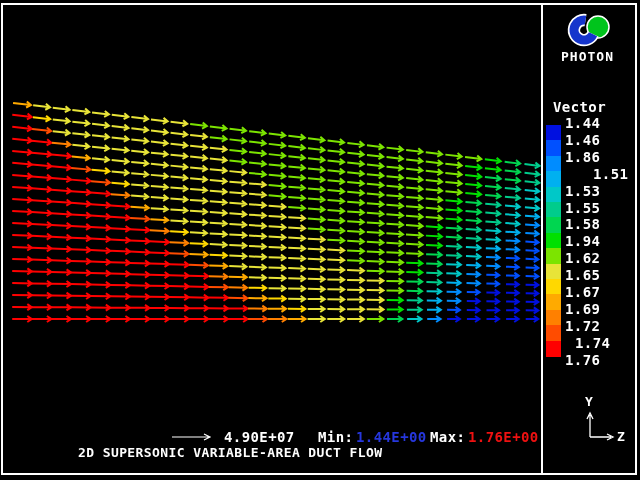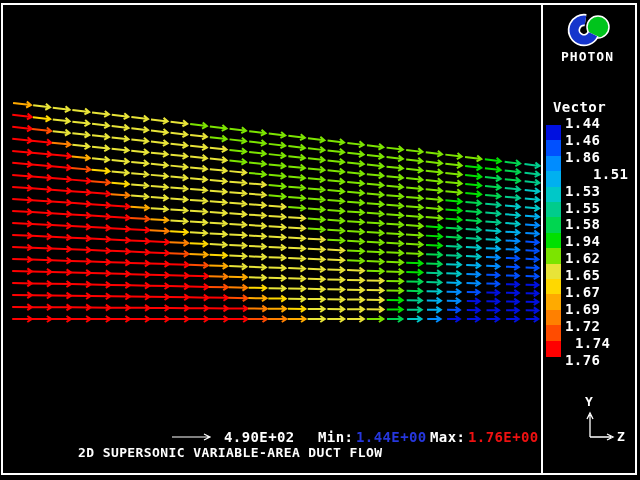--- a/index.html
+++ b/index.html
@@ -583,21 +583,21 @@
       <div class="legend-swatch" style="left: 546px; top: 294.4px; background: rgb(255, 170, 0);"></div>
       <div class="legend-label" style="left: 565px; top: 301.9px;">1.69</div>
       <div class="legend-swatch" style="left: 546px; top: 309.8px; background: rgb(255, 128, 0);"></div>
       <div class="legend-label" style="left: 565px; top: 318.8px;">1.72</div>
       <div class="legend-swatch" style="left: 546px; top: 325.2px; background: rgb(255, 76, 0);"></div>
       <div class="legend-label" style="left: 575px; top: 335.7px;">1.74</div>
       <div class="legend-swatch" style="left: 546px; top: 340.6px; background: rgb(255, 0, 0);"></div>
       <div class="legend-label" style="left: 565px; top: 352.6px;">1.76</div>
     </div>
 
-  <div class="txt t14" style="left:224px;top:430px;">4.90E+02</div>
+  <div class="txt t14" style="left:224px;top:430px;">4.90E+07</div>
   <div class="txt t14" style="left:318px;top:430px;">Min:</div>
   <div class="txt t14" id="min-value" style="left: 356px; top: 430px; color: rgb(38, 55, 221);">1.44E+00</div>
   <div class="txt t14" style="left:430px;top:430px;">Max:</div>
   <div class="txt t14" id="max-value" style="left: 468px; top: 430px; color: rgb(238, 17, 17);">1.76E+00</div>
 
   <div class="txt t13" style="left:78px;top:446px;">2D SUPERSONIC VARIABLE-AREA DUCT FLOW</div>
 
   <div class="txt t13" style="left:585px;top:395px;">Y</div>
   <div class="txt t13" style="left:617px;top:430px;">Z</div>
 </div>

